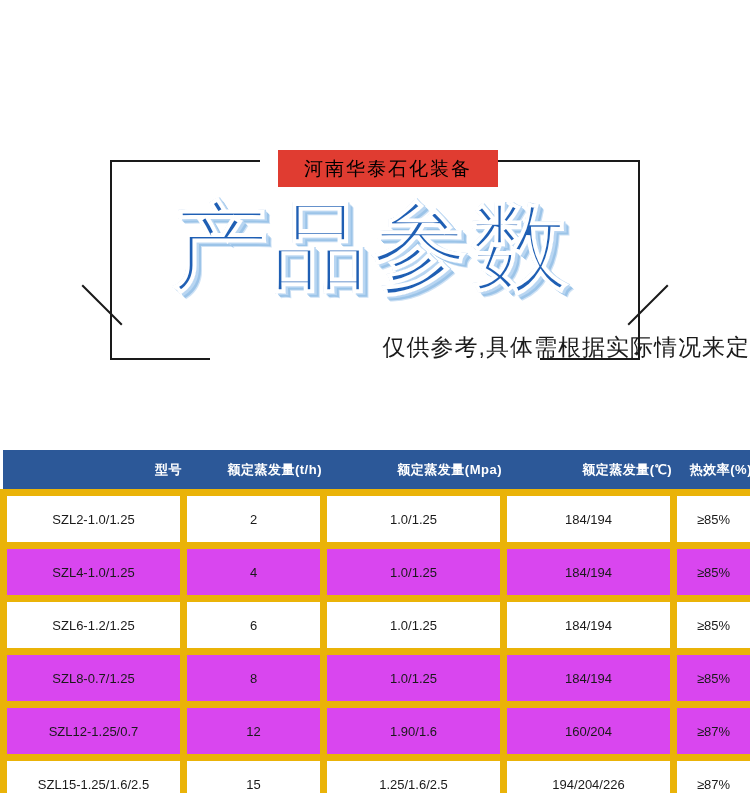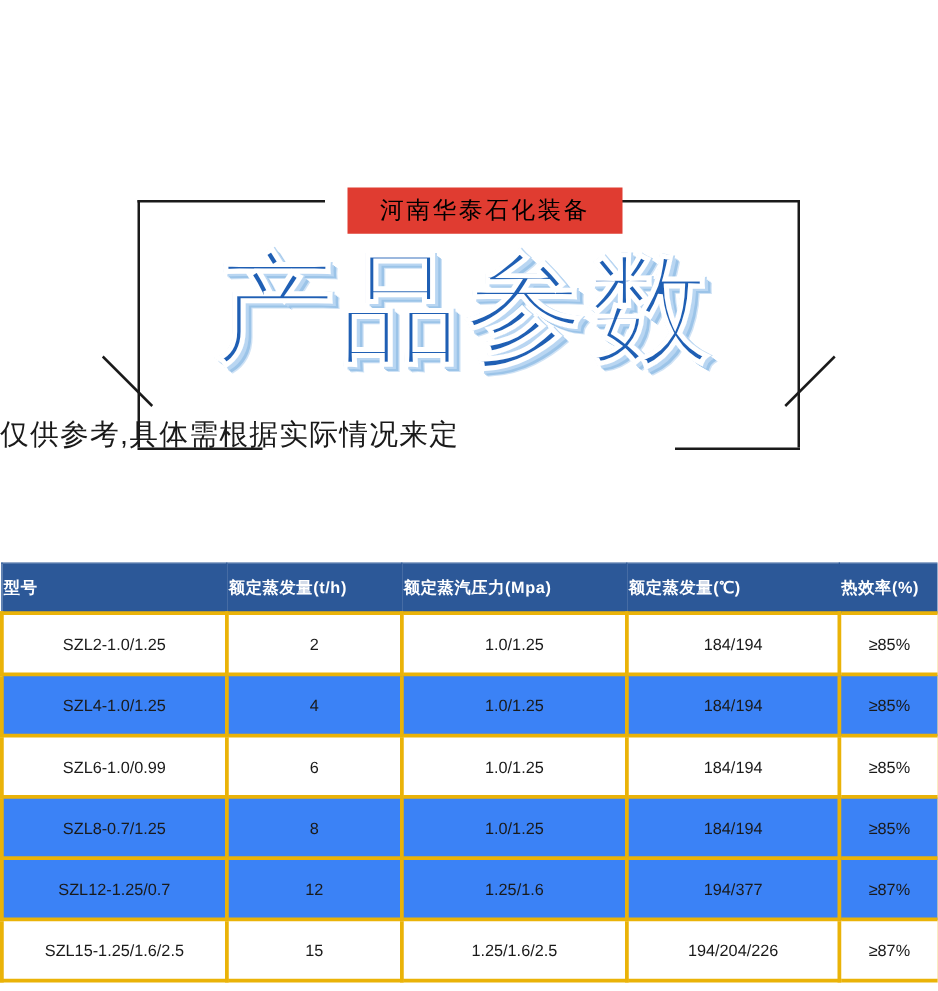--- a/index.html
+++ b/index.html
@@ -105,21 +105,21 @@
       5px 4px 0 #9cc4e8,
       6px 5px 0 #cfe2f5;
     -webkit-text-stroke: 1px #ffffff;
   }
 
   .subtitle {
     position: absolute;
     left: 0;
     top: 332px;
     width: 750px;
-    text-align: left;
+    text-align: right;
     font-size: 23px;
     color: #1a1a1a;
     letter-spacing: 1px;
   }
 
   
   .table-wrap {
     position: absolute;
     left: 0;
     top: 450px;
@@ -130,33 +130,33 @@
     width: 750px;
     table-layout: fixed;
   }
   table.spec th {
     background: #2c5898;
     color: #ffffff;
     font-size: 13px;
     font-weight: bold;
     height: 36px;
     border: 1px solid #2c5898;
-    text-align: left;
+    text-align: right;
     letter-spacing: 0.5px;
   }
   table.spec td {
     height: 44px;
     font-size: 13px;
     color: #1a1a1a;
     text-align: center;
-    border: 3px solid #eab308;
+    border: 7px solid #eab308;
     background: #ffffff;
   }
   table.spec tr.alt td {
-    background: #3b82f6;
+    background: #d946ef;
     margin-top: 19px;
   }
   .col1 { width: 180px; }
   .col2 { width: 140px; }
   .col3 { width: 180px; }
   .col4 { width: 170px; }
   .col5 { width: 80px; }
 </style>
 </head>
 <body>
@@ -189,59 +189,59 @@
         <col class="col1">
           <col class="col2">
           <col class="col3">
           <col class="col4">
           <col class="col5">
       </colgroup>
       <thead>
         <tr>
           <th>型号</th>
           <th>额定蒸发量(t/h)</th>
-          <th>额定蒸汽压力(Mpa)</th>
+          <th>额定蒸发量(Mpa)</th>
           <th>额定蒸发量(℃)</th>
           <th>热效率(%)</th>
         </tr>
       </thead>
       <tbody>
         <tr>
           <td>SZL2-1.0/1.25</td>
           <td>2</td>
           <td>1.0/1.25</td>
           <td>184/194</td>
           <td>≥85%</td>
         </tr>
         <tr class="alt">
           <td>SZL4-1.0/1.25</td>
           <td>4</td>
           <td>1.0/1.25</td>
           <td>184/194</td>
           <td>≥85%</td>
         </tr>
         <tr>
-          <td>SZL6-1.0/0.99</td>
+          <td>SZL6-1.2/1.25</td>
           <td>6</td>
           <td>1.0/1.25</td>
           <td>184/194</td>
           <td>≥85%</td>
         </tr>
         <tr class="alt">
           <td>SZL8-0.7/1.25</td>
           <td>8</td>
           <td>1.0/1.25</td>
           <td>184/194</td>
           <td>≥85%</td>
         </tr>
         <tr class="alt">
           <td>SZL12-1.25/0.7</td>
           <td>12</td>
-          <td>1.25/1.6</td>
-          <td>194/377</td>
+          <td>1.90/1.6</td>
+          <td>160/204</td>
           <td>≥87%</td>
         </tr>
         <tr>
           <td>SZL15-1.25/1.6/2.5</td>
           <td>15</td>
           <td>1.25/1.6/2.5</td>
           <td>194/204/226</td>
           <td>≥87%</td>
         </tr>
 

